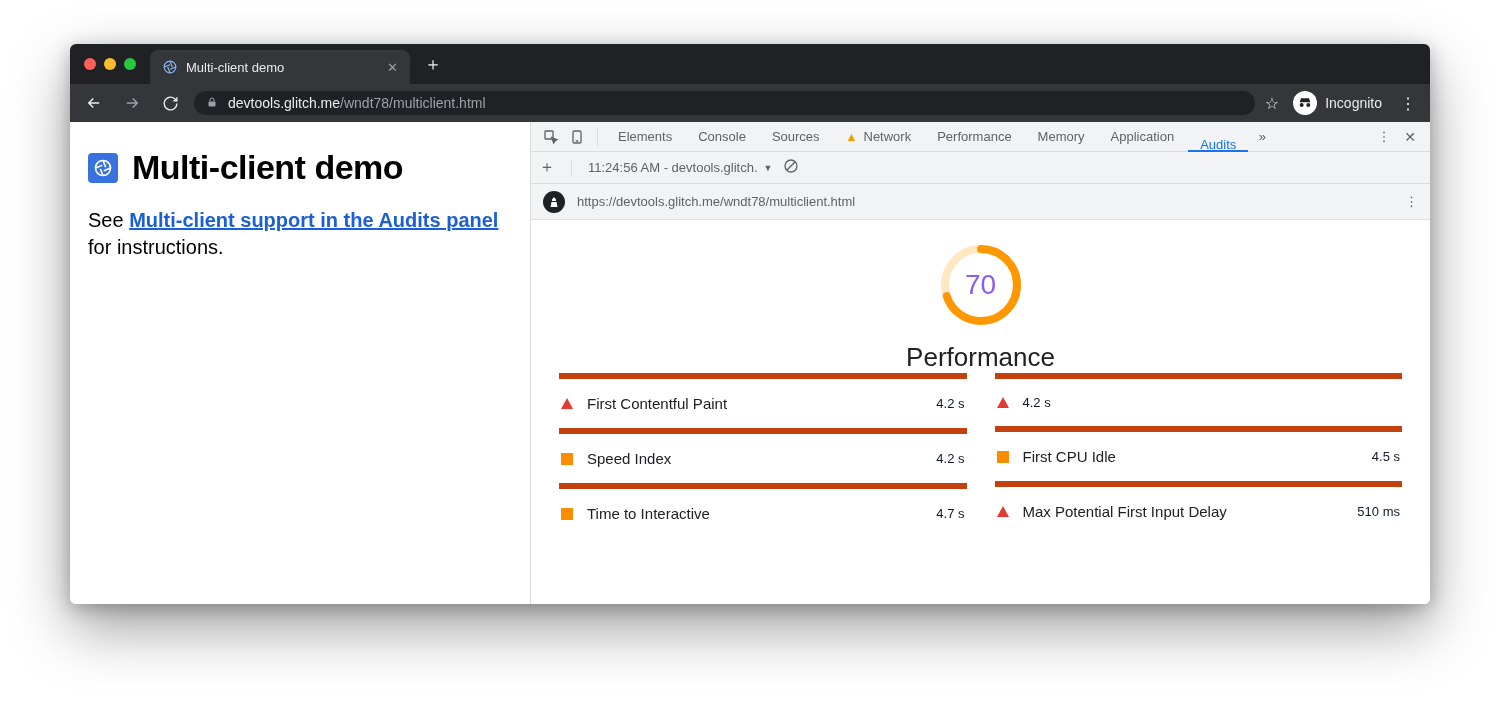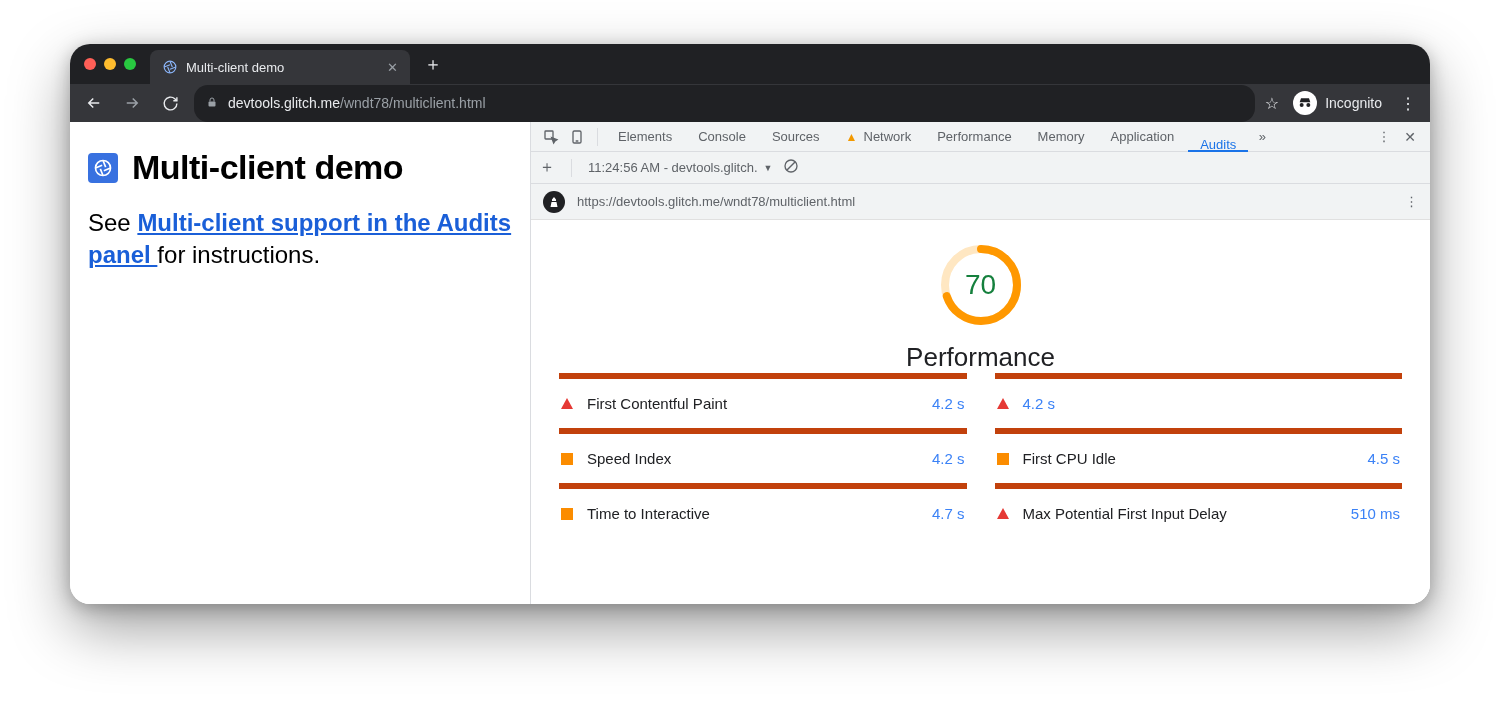--- a/index.html
+++ b/index.html
@@ -9,21 +9,21 @@
   width: 1500px;
   height: 702px;
   display: flex;
   align-items: flex-start;
   justify-content: center;
   padding-top: 44px;
 }
 .window {
   width: 1360px;
   height: 560px;
-  border-radius: 20px;
+  border-radius: 6px;
   overflow: hidden;
   box-shadow: 0 24px 60px rgba(0,0,0,0.38), 0 4px 18px rgba(0,0,0,0.25);
   background: #fff;
   display: flex;
   flex-direction: column;
 }
 .titlebar {
   height: 40px;
   background: #202124;
   display: flex;
@@ -60,21 +60,21 @@
   background: #35363a;
   display: flex;
   align-items: center;
   padding: 0 10px;
   gap: 10px;
 }
 .nav-btn { width:28px; height:28px; display:flex;align-items:center;justify-content:center;color:#9aa0a6;cursor:pointer;border-radius:50%;}
 .nav-btn.enabled{color:#e8eaed;}
 .omnibox {
   flex: 1;
-  height: 37px;
+  height: 24px;
   background: #202124;
   border-radius: 14px;
   display:flex;
   align-items:center;
   padding: 0 12px;
   color: #e8eaed;
   font-size: 14px;
   gap: 10px;
 }
 .omnibox .lock { color:#9aa0a6; font-size:12px;}
@@ -94,21 +94,21 @@
   width: 460px;
   padding: 26px 18px;
   color:#000;
 }
 .page-heading-row{display:flex;align-items:center;gap:14px;margin-bottom:20px;}
 .page-logo{
   width:30px;height:30px;border-radius:4px;background:#3871e0;
   display:flex;align-items:center;justify-content:center;color:#fff;
 }
 .page-h1{font-size:34px;font-weight:800;letter-spacing:-0.5px;}
-.page-text{font-size:24px;line-height:1.35;}
+.page-text{font-size:20px;line-height:1.35;}
 .page-text a{color:#1a5fd8;text-decoration:underline;font-weight:700;}
 
 .devtools{
   flex:1;
   border-left:1px solid #dadce0;
   display:flex;flex-direction:column;
   font-size:13px;color:#333;
   min-width:0;
 }
 .dt-tabs{
@@ -145,21 +145,21 @@
 .dt-urlrow .more{margin-left:auto;cursor:pointer;}
 
 .dt-body{
   flex:1;overflow:auto;background:#fff;padding:16px 28px 0;
 }
 .score-wrap{display:flex;flex-direction:column;align-items:center;margin-top:6px;}
 .gauge{position:relative;width:86px;height:86px;}
 .gauge svg{transform:rotate(-90deg);}
 .gauge .num{
   position:absolute;inset:0;display:flex;align-items:center;justify-content:center;
-  font-size:28px;font-weight:500;color:#15803d;
+  font-size:28px;font-weight:500;color:#8b5cf6;
 }
 .perf-title{font-size:26px;color:#202124;margin-top:14px;}
 
 .metrics-head{
   display:flex;align-items:center;justify-content:space-between;
   margin-top:26px;padding-bottom:10px;
 }
 .metrics-head .label{font-weight:700;font-size:15px;color:#202124;}
 .toggle-pill{
   display:flex;border-radius:20px;overflow:hidden;
@@ -177,21 +177,21 @@
   display:flex;align-items:center;gap:14px;
   border-top:6px solid #c2410c;
   padding:16px 2px;
 }
 .m-icon{width:12px;height:12px;flex-shrink:0;}
 .m-icon.tri{
   width:0;height:0;border-left:6px solid transparent;border-right:6px solid transparent;border-bottom:11px solid #e53935;
 }
 .m-icon.sq{background:#fb8c00;}
 .m-name{flex:1;font-size:15px;color:#202124;}
-.m-val{font-size:15px;color:#3b82f6;}
+.m-val{font-size:13px;color:#0f172a;}
 </style>
 </head>
 <body>
 
 <div class="window">
 
   <div class="titlebar">
     <div class="traffic-lights">
       <div class="tl red"></div>
       <div class="tl yellow"></div>

